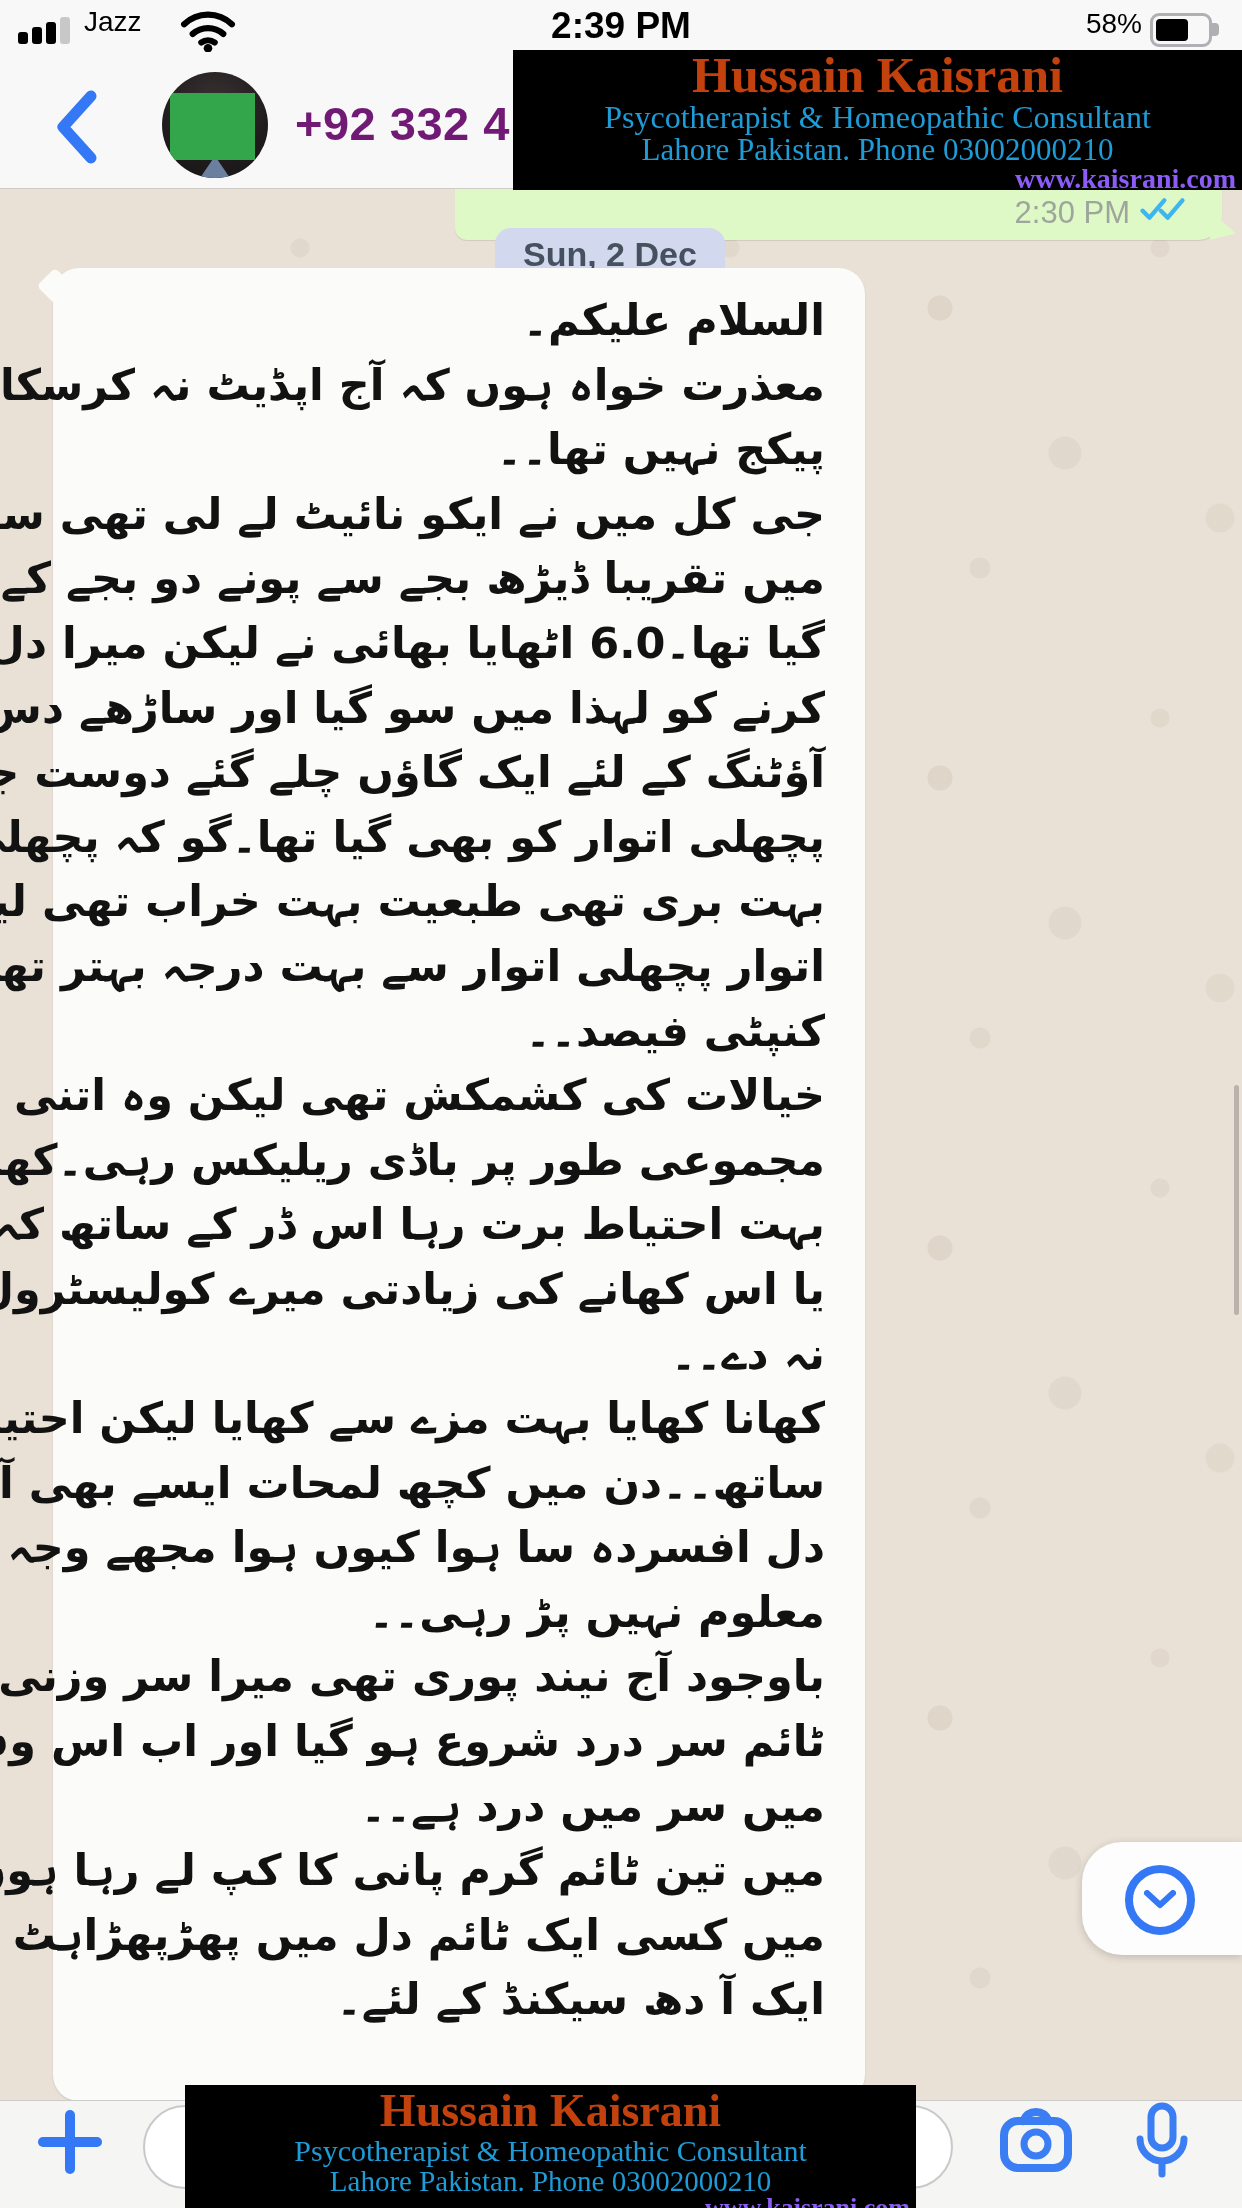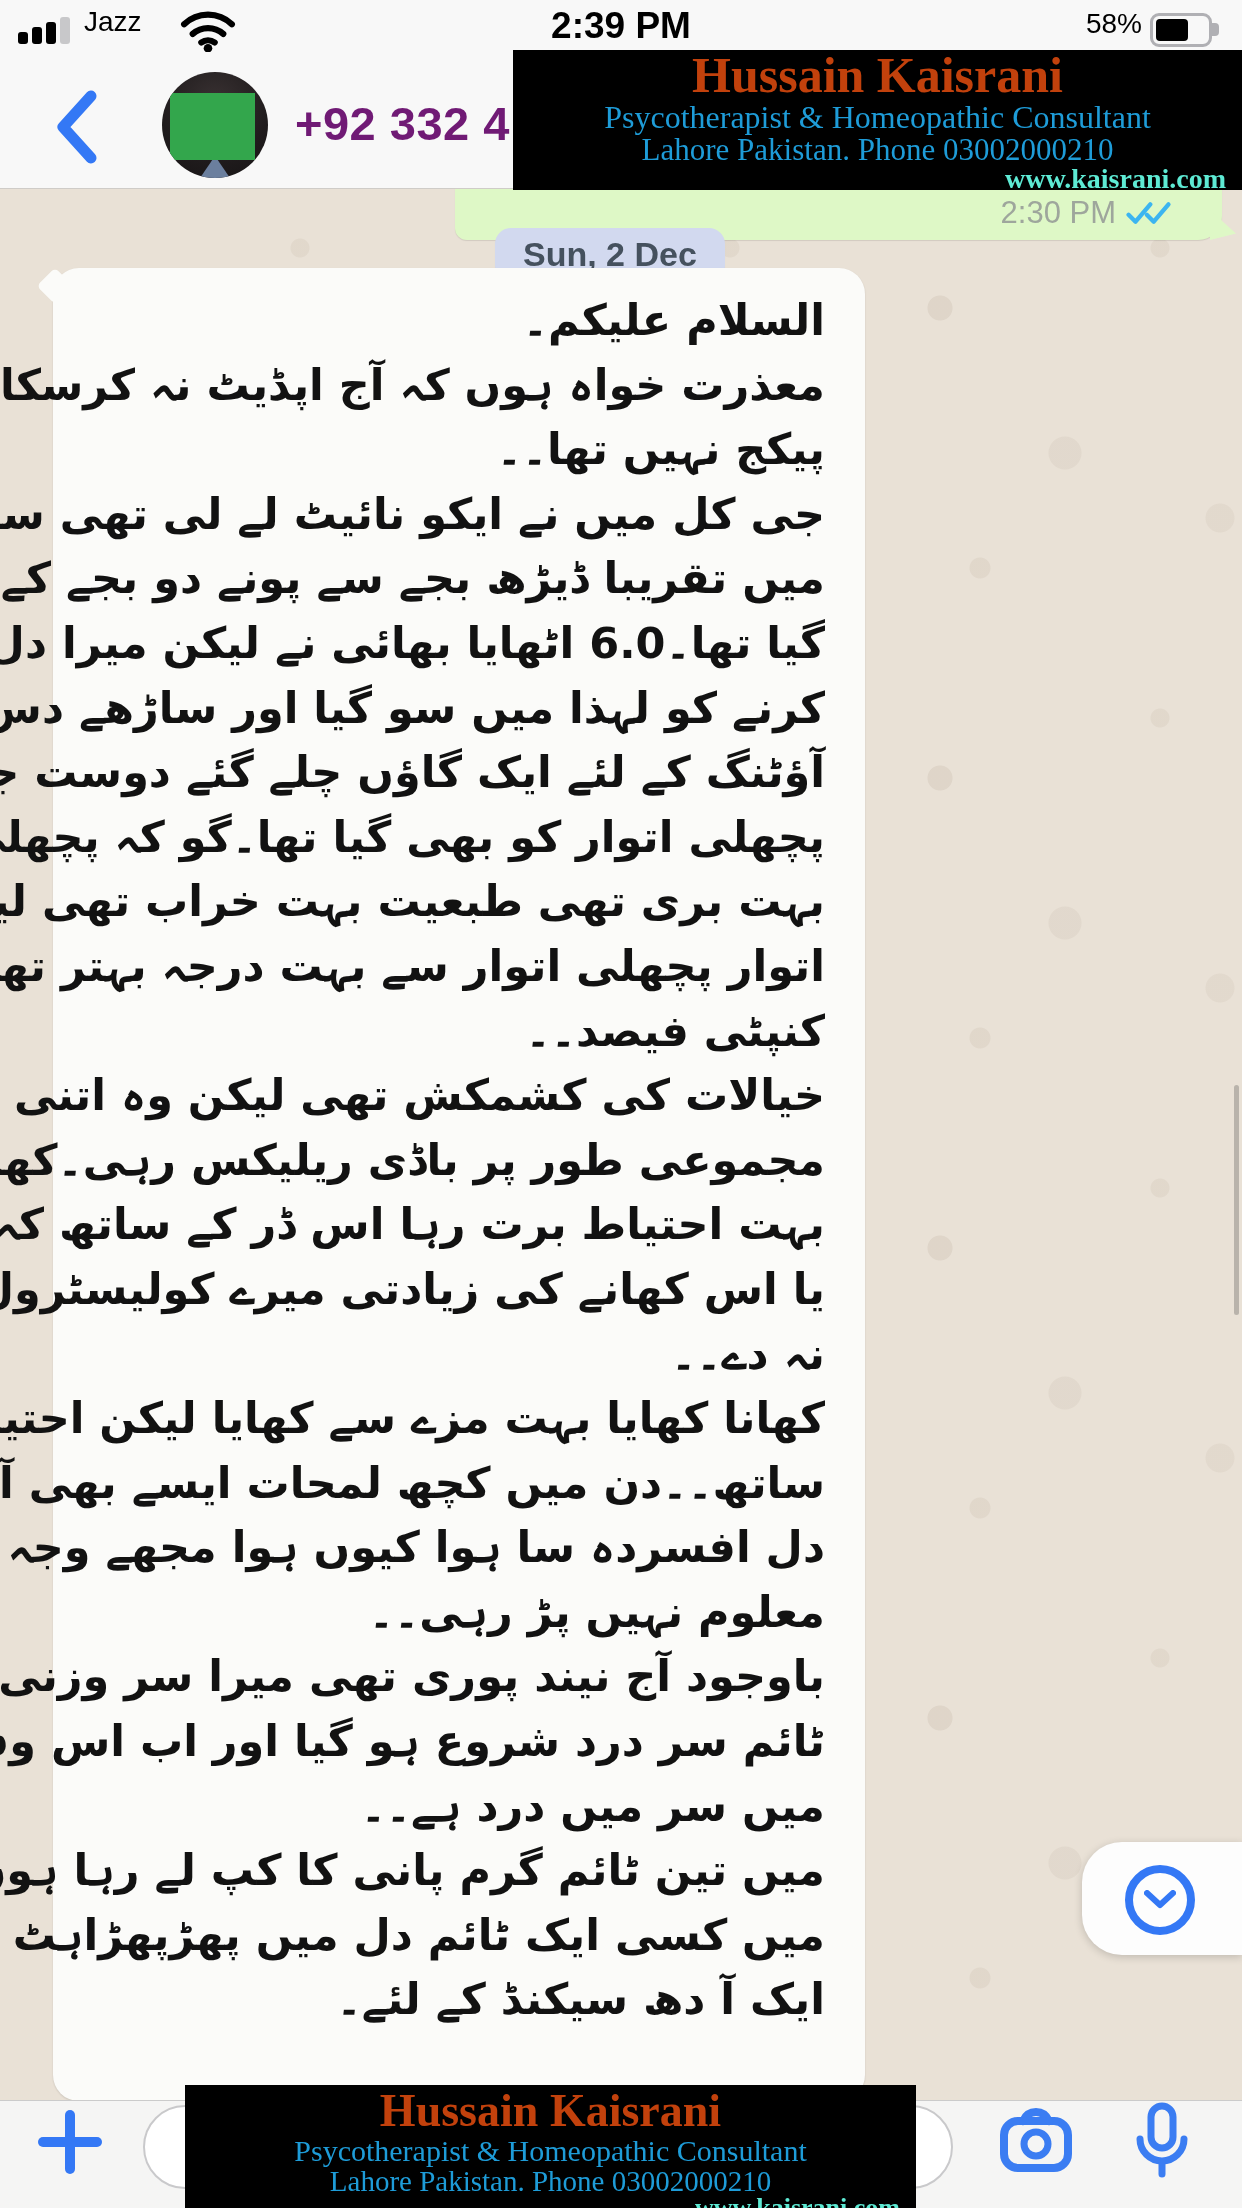--- a/index.html
+++ b/index.html
@@ -46,30 +46,30 @@
   .banner-top{left:513px;top:50px;width:729px;height:140px;}
   .banner-bottom{left:185px;top:2085px;width:731px;height:123px;justify-content:flex-start;padding-top:2px;}
   .wm-name{font-family:"Liberation Serif",serif;font-weight:700;color:#c2410c;}
   .banner-top .wm-name{font-size:50px;line-height:52px;}
   .banner-bottom .wm-name{font-size:46px;line-height:48px;}
   .wm-title,.wm-addr{font-family:"Liberation Serif",serif;color:#1E9CD8;white-space:nowrap;}
   .banner-top .wm-title{font-size:32px;line-height:33px;}
   .banner-top .wm-addr{font-size:31px;line-height:32px;}
   .banner-bottom .wm-title{font-size:30px;line-height:31px;}
   .banner-bottom .wm-addr{font-size:29px;line-height:30px;}
-  .wm-web{font-family:"Liberation Serif",serif;font-weight:700;color:#5eead4;align-self:flex-end;padding-right:16px;text-decoration:underline;}
+  .wm-web{font-family:"Liberation Serif",serif;font-weight:700;color:#8b5cf6;align-self:flex-end;padding-right:6px;text-decoration:underline;}
   .banner-top .wm-web{font-size:28px;line-height:26px;}
   .banner-bottom .wm-web{font-size:26px;line-height:24px;}
 
   
   .out-bubble{position:absolute;left:455px;top:188px;width:767px;height:52px;background:#DEF8C6;
               border-radius:0 0 24px 12px;z-index:10;box-shadow:0 1px 1px rgba(0,0,0,.10);}
   .out-bubble .tail{position:absolute;right:-14px;bottom:0;width:26px;height:30px;background:#DEF8C6;
               clip-path:polygon(0 0,100% 78%,0 100%);}
-  .out-meta{position:absolute;right:44px;bottom:9px;display:flex;align-items:center;gap:10px;}
+  .out-meta{position:absolute;right:30px;bottom:9px;display:flex;align-items:flex-start;gap:10px;}
   .out-time{font-size:31px;color:#9EA69C;}
 
   .date-chip{position:absolute;left:495px;top:228px;z-index:10;background:#D2D9EF;border-radius:16px;
              padding:7px 28px;font-size:34px;font-weight:700;color:#45515E;box-shadow:0 1px 1px rgba(0,0,0,.06);}
 
   .in-bubble{position:absolute;left:53px;top:268px;width:812px;height:1833px;background:#FBFBF9;
              border-radius:26px;z-index:10;box-shadow:0 1px 2px rgba(0,0,0,.13);}
   .in-bubble::before{content:"";position:absolute;left:-11px;top:5px;width:26px;height:26px;background:#FBFBF9;
              transform:rotate(45deg);border-radius:5px;}
   .msg-text{position:absolute;left:36px;right:40px;top:20px;direction:rtl;}

